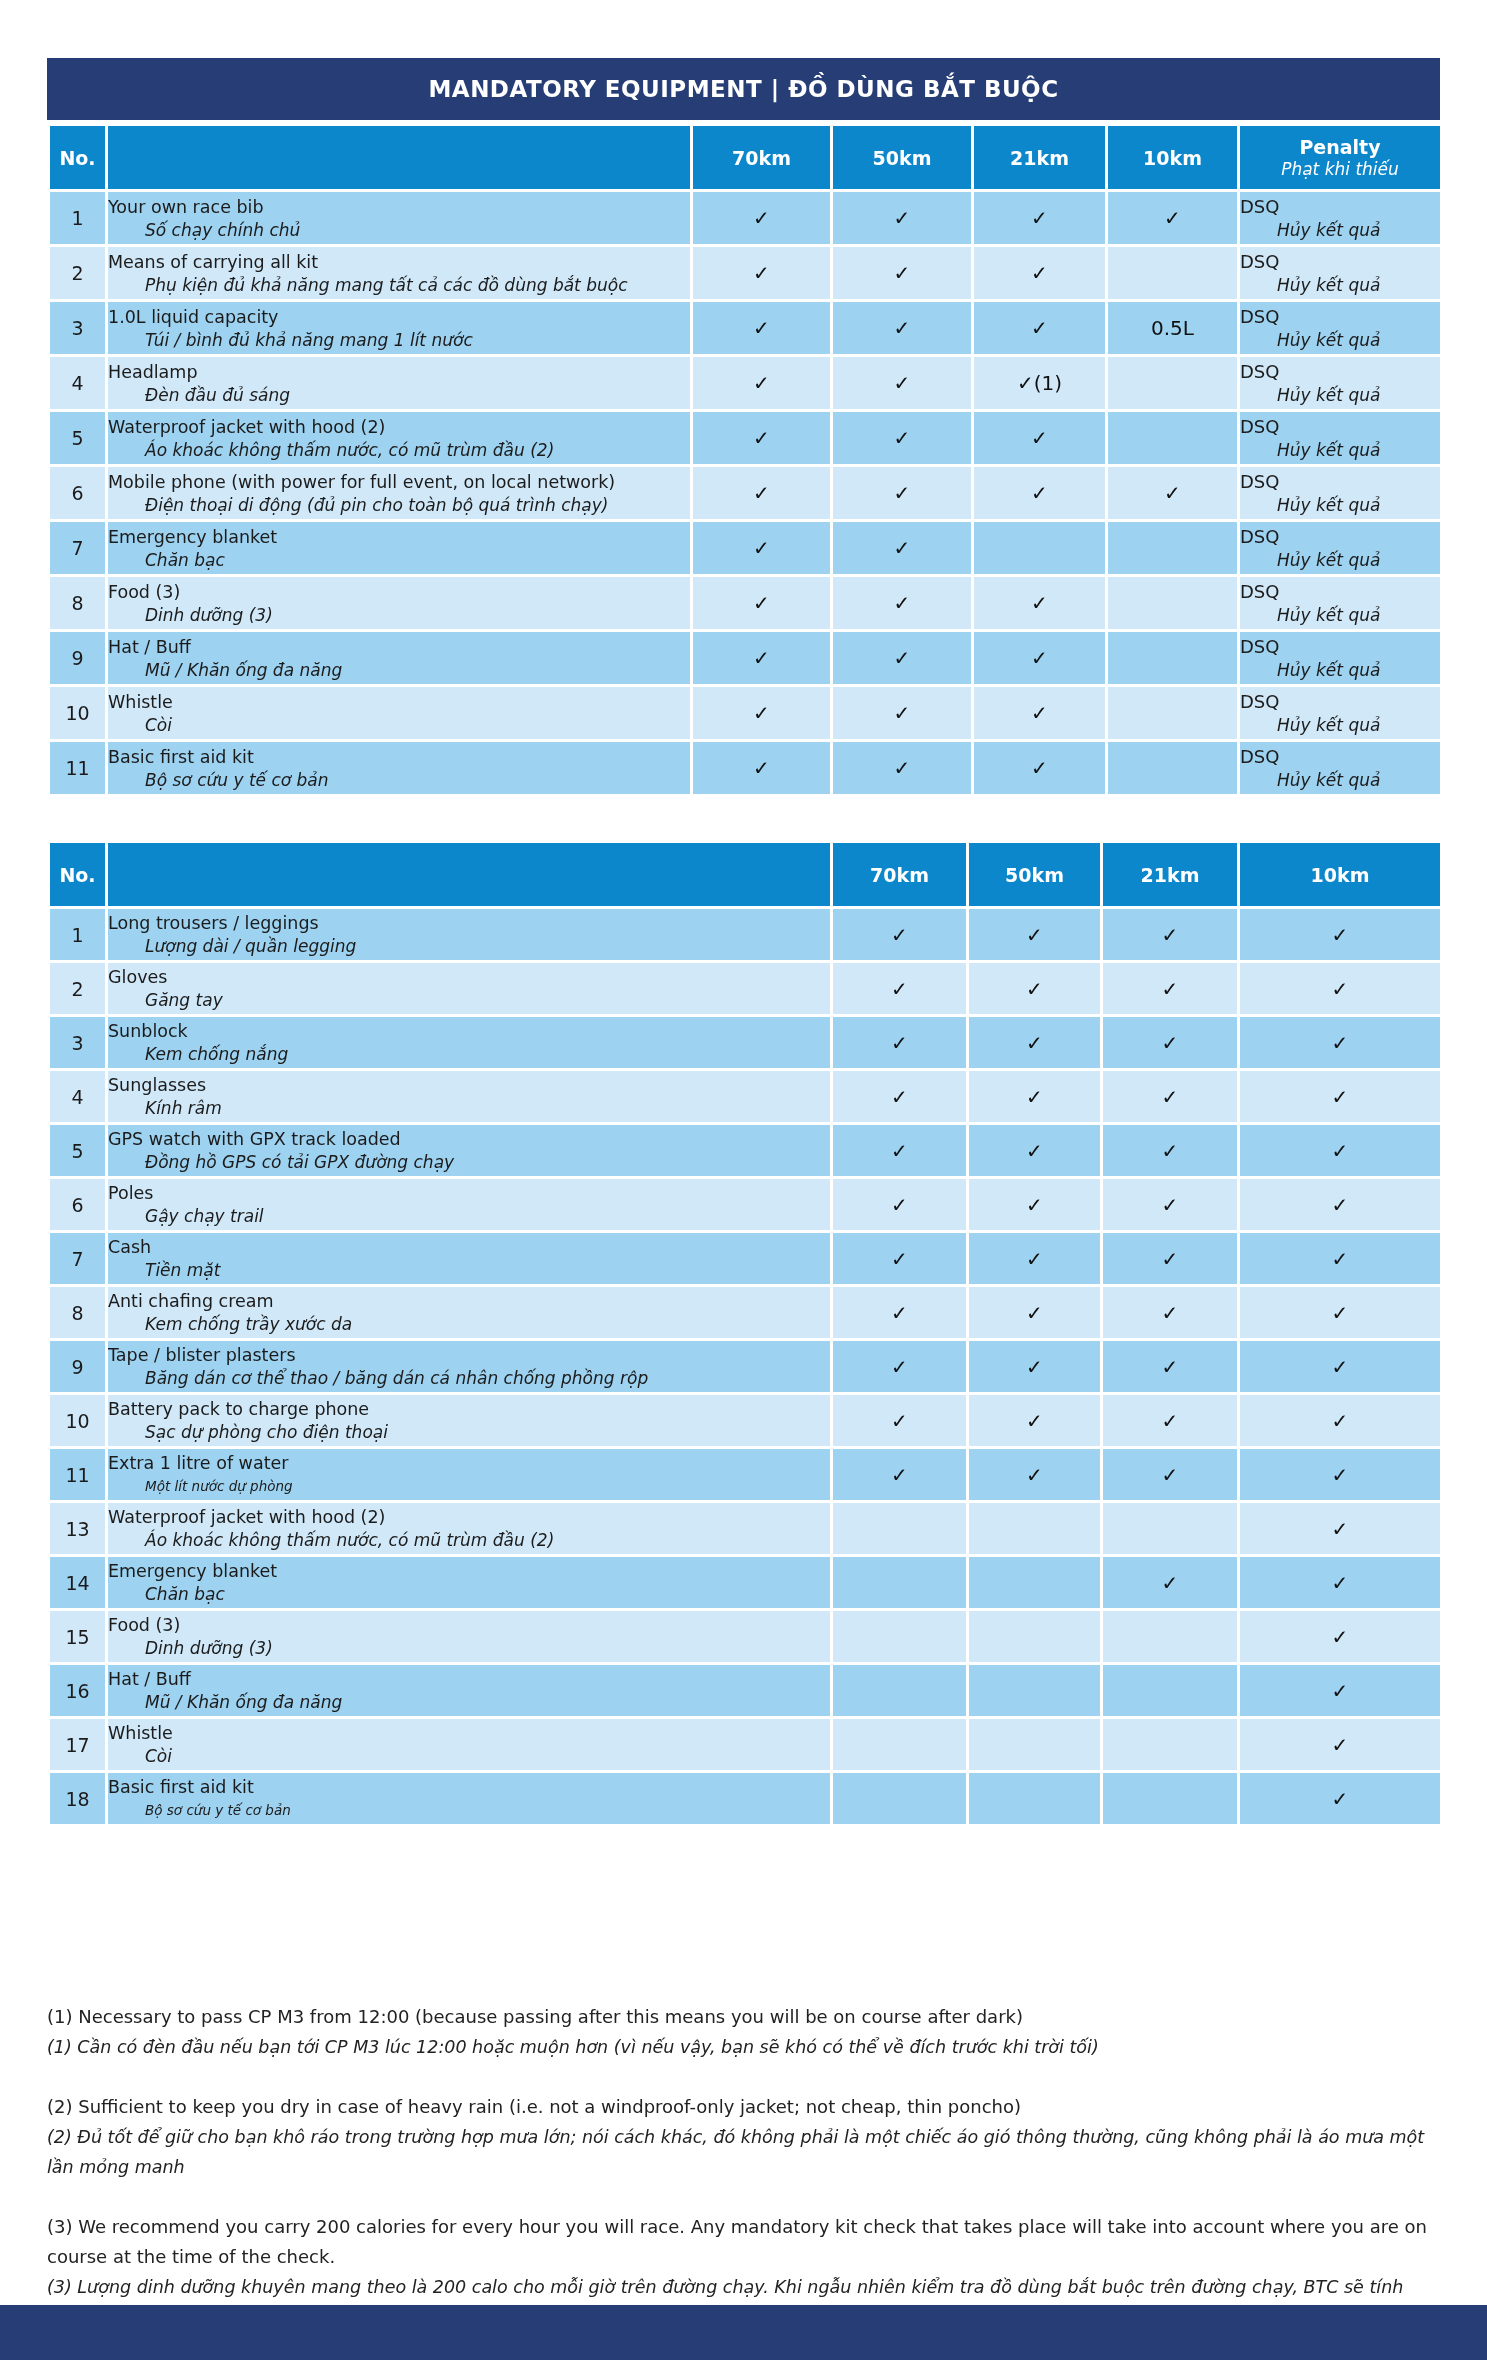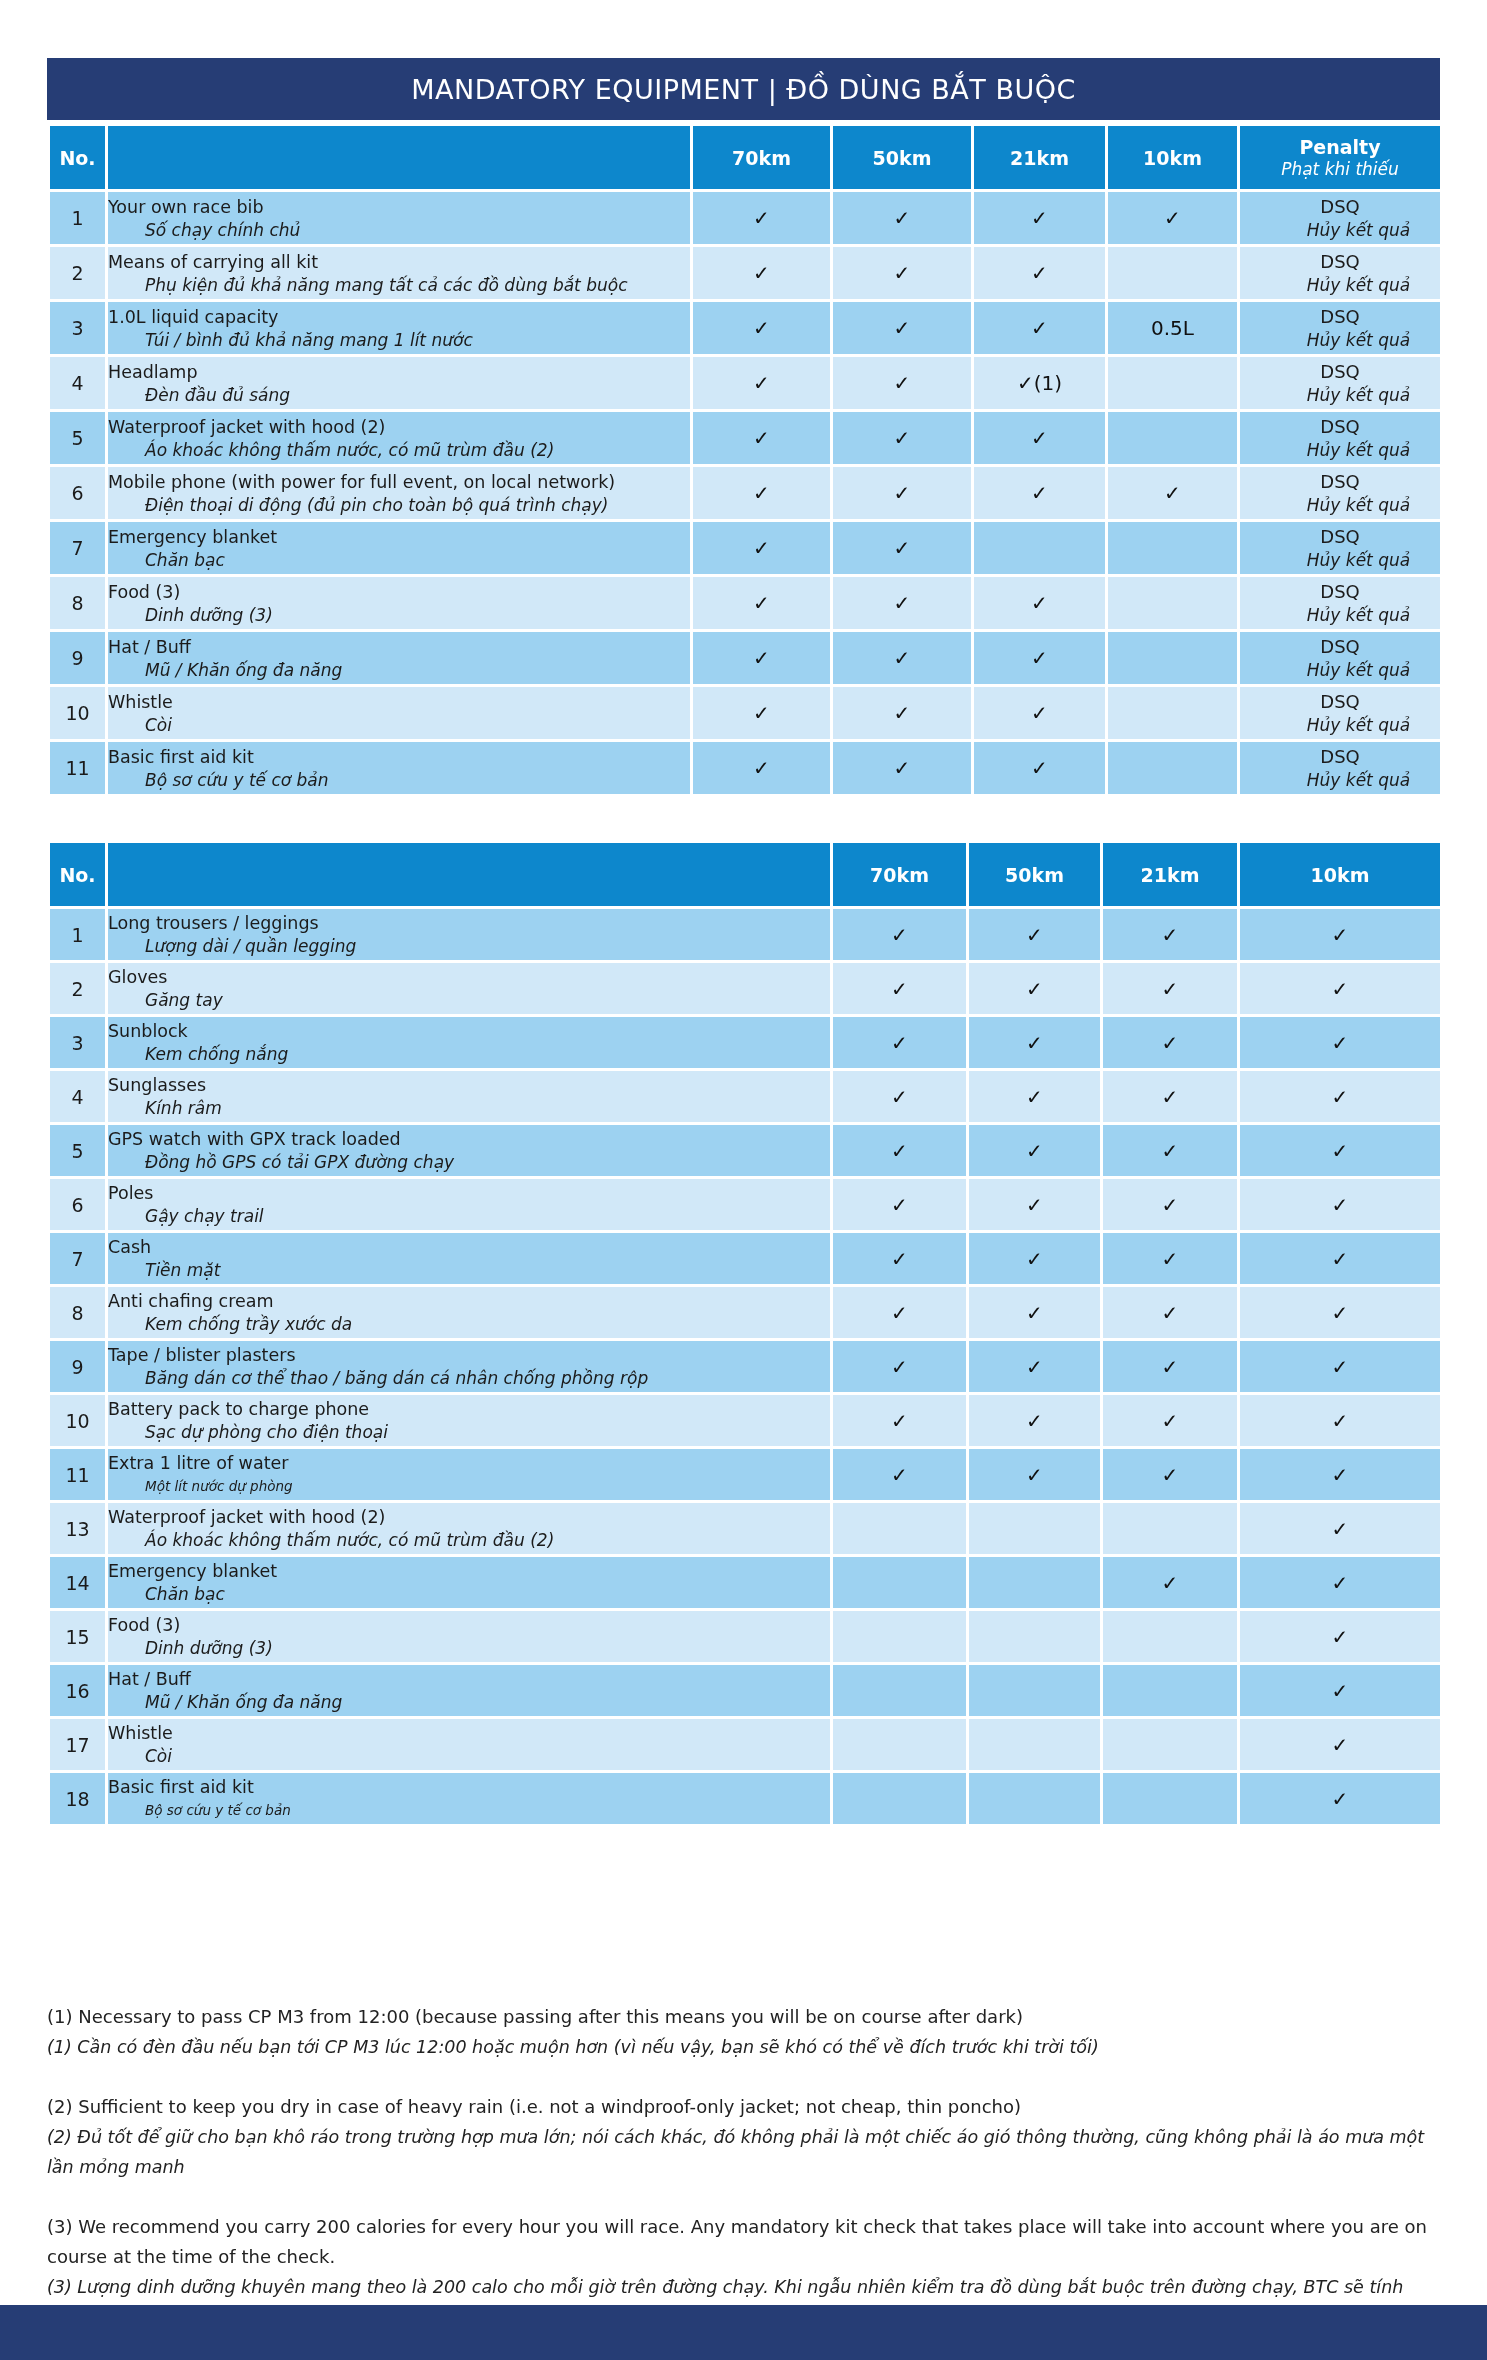--- a/index.html
+++ b/index.html
@@ -3,38 +3,38 @@
 <meta charset="utf-8">
 <style>
   html,body{margin:0;padding:0;background:#ffffff;}
   .page{
     position:relative;width:1487px;height:2360px;background:#ffffff;
     font-family:"DejaVu Sans","Liberation Sans",sans-serif;color:#1b1b1b;overflow:hidden;
   }
   .tbl-block{position:absolute;left:47px;width:1393px;}
   .tbl-title{
     height:62px;background:#263d75;color:#ffffff;display:flex;align-items:center;justify-content:center;
-    font-weight:normal;font-size:27px;letter-spacing:.5px;margin-bottom:3px;
+    font-weight:bold;font-size:23px;letter-spacing:.5px;margin-bottom:3px;
   }
   table.kit{border-collapse:collapse;table-layout:fixed;width:1393px;}
   table.kit th,table.kit td{border:3px solid #ffffff;padding:0;vertical-align:middle;}
   table.kit thead th{background:#0d87cc;color:#ffffff;font-size:19px;font-weight:bold;text-align:center;}
   table.kit thead tr{height:66px;}
   .pen-head-vi{font-weight:normal;font-style:italic;font-size:17px;margin-top:1px;}
   tbody tr{height:55px;}
   #table-1 tbody tr{height:54px;}
   tbody tr:nth-child(odd) td{background:#9dd2f1;}
   tbody tr:nth-child(even) td{background:#d1e8f8;}
   td.c-no{text-align:center;font-size:19px;}
   td.c-item{text-align:left;padding:3px 6px 3px 12px;}
   td.c-item .en{font-size:17.5px;line-height:24px;white-space:nowrap;}
   .vi{font-size:17px;font-style:italic;line-height:23px;white-space:nowrap;margin-left:37px;}
   .vi.small{font-size:13.5px;}
   td.c-mark{text-align:center;font-size:20px;color:#111111;}
-  td.c-pen{text-align:center;}
+  td.c-pen{text-align:left;}
   td.c-pen .pen-en{font-size:18px;line-height:24px;}
   td.c-pen .vi{line-height:22px;}
   .footnotes{position:absolute;left:47px;top:2002px;width:1398px;}
   .footnote{margin-bottom:30px;}
   .fn-en{font-size:18px;line-height:30px;color:#222222;}
   .fn-vi{font-size:17.5px;line-height:30px;font-style:italic;color:#222222;}
   .bottom-bar{position:absolute;left:0;top:2305px;width:1487px;height:55px;background:#263d75;}
 </style>
 </head>
 <body>

